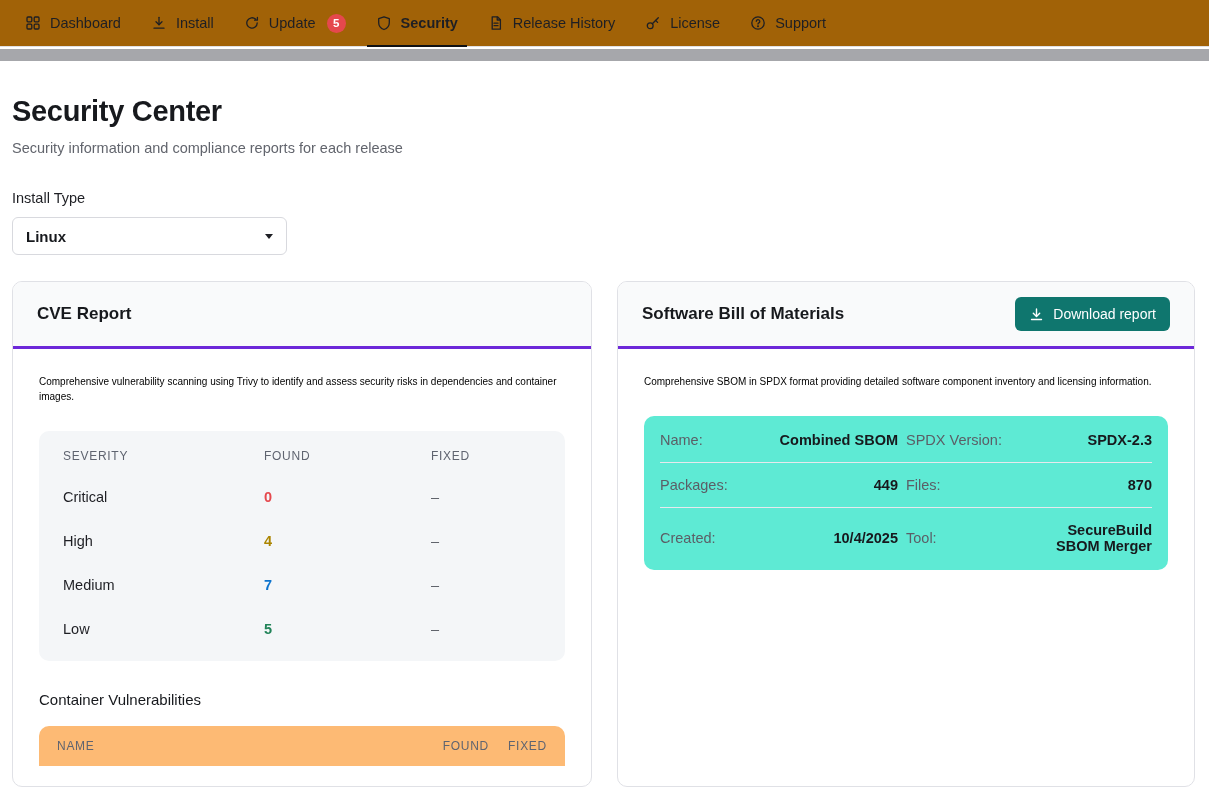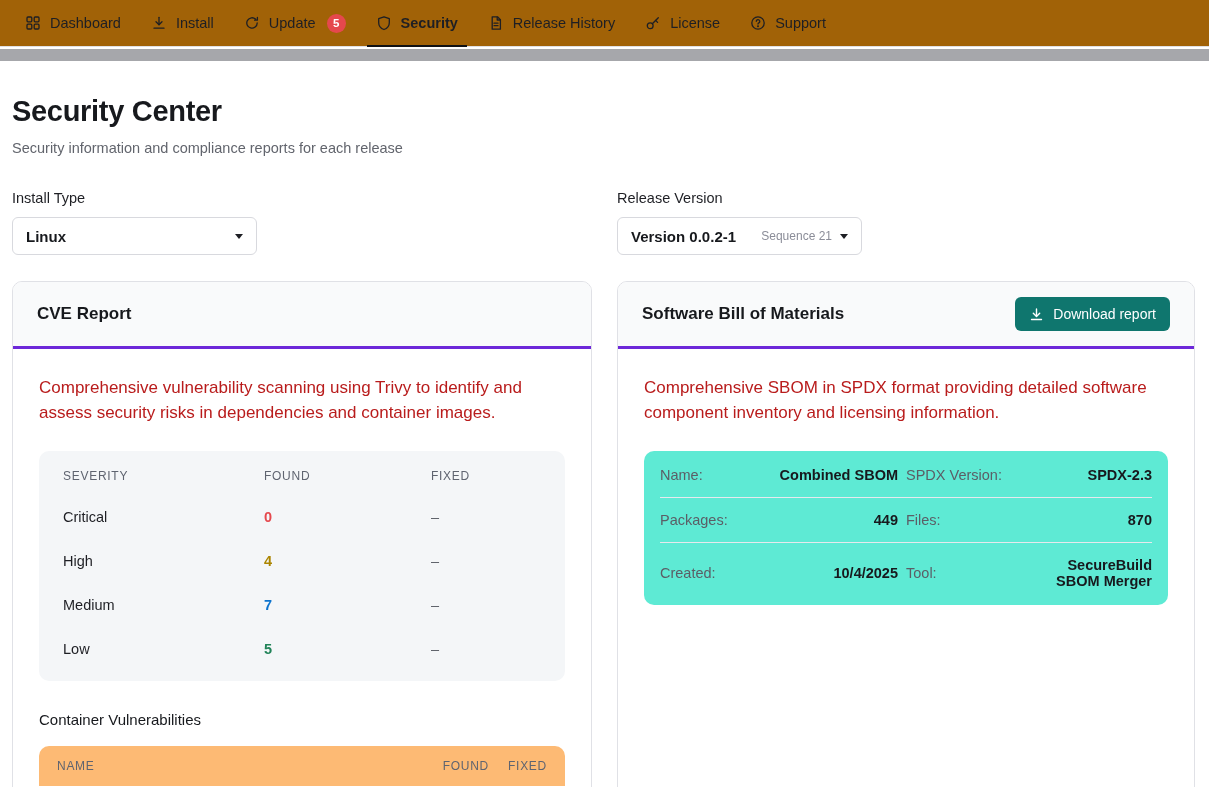--- a/index.html
+++ b/index.html
@@ -36,21 +36,21 @@
   
   main { padding: 0 14px 0 12px; }
   .page-title { font-size: 29px; font-weight: 700; letter-spacing: -0.3px; margin-top: 34px; color: #17191d; }
   .page-subtitle { margin-top: 12px; font-size: 14.5px; color: #62656d; }
 
   .filters { display: flex; gap: 25px; margin-top: 34px; }
   .filter-col { width: 580px; }
   .filter-col:last-child { width: 578px; }
   .filter-label { font-size: 14.5px; color: #1e1f24; }
   .select {
-    margin-top: 11px; width: 245px; height: 38px;
+    margin-top: 11px; width: 275px; height: 38px;
     border: 1px solid #d8d9de; border-radius: 6px; background: #fff;
     display: flex; align-items: center; padding: 0 13px; cursor: pointer;
   }
   .select-value { font-size: 15px; font-weight: 700; color: #17191d; }
   .select .spacer { flex: 1; }
   .seq-label { font-size: 12px; color: #8b8d98; margin-right: 8px; }
   .caret {
     width: 0; height: 0; border-left: 4.5px solid transparent;
     border-right: 4.5px solid transparent; border-top: 5.5px solid #1e1f24;
   }
@@ -63,21 +63,21 @@
   }
   .card.left { width: 580px; }
   .card.right { flex: 1; }
   .card-header {
     height: 67px; padding: 0 24px; background: #f9fafb;
     border-bottom: 3px solid #6d28d9;
     display: flex; align-items: center; justify-content: space-between;
   }
   .card-title { font-size: 17px; font-weight: 700; color: #17191d; }
   .card-body { padding: 26px 26px 20px 26px; }
-  .card-desc { font-size: 17px; line-height: 1.48; color: #b91c1c; }
+  .card-desc { font-size: 10px; line-height: 1.48; color: #000000; }
 
   
   .sev-table { margin-top: 26px; background: #f4f6f8; border-radius: 10px; padding: 6px 0 10px; }
   .sev-head, .sev-row {
     display: grid; grid-template-columns: 201px 167px 1fr;
     align-items: center; padding: 0 24px;
   }
   .sev-head { height: 38px; font-size: 12px; letter-spacing: 0.06em; color: #5f6470; font-weight: 500; }
   .sev-row { height: 44px; font-size: 14.5px; }
   .sev-name { color: #1e1f24; }
@@ -190,29 +190,20 @@
 <main>
   <h1 class="page-title">Security Center</h1>
   <p class="page-subtitle">Security information and compliance reports for each release</p>
 
   <div class="filters">
     <div class="filter-col">
       <div class="filter-label">Install Type</div>
       <div class="select">
         <span class="select-value">Linux</span>
         <span class="spacer"></span>
-        <span class="caret"></span>
-      </div>
-    </div>
-    <div class="filter-col">
-      <div class="filter-label">Release Version</div>
-      <div class="select">
-        <span class="select-value">Version 0.0.2-1</span>
-        <span class="spacer"></span>
-        <span class="seq-label">Sequence 21</span>
         <span class="caret"></span>
       </div>
     </div>
   </div>
 
   <div class="cards">
 
     <section class="card left">
       <div class="card-header">
         <span class="card-title">CVE Report</span>

